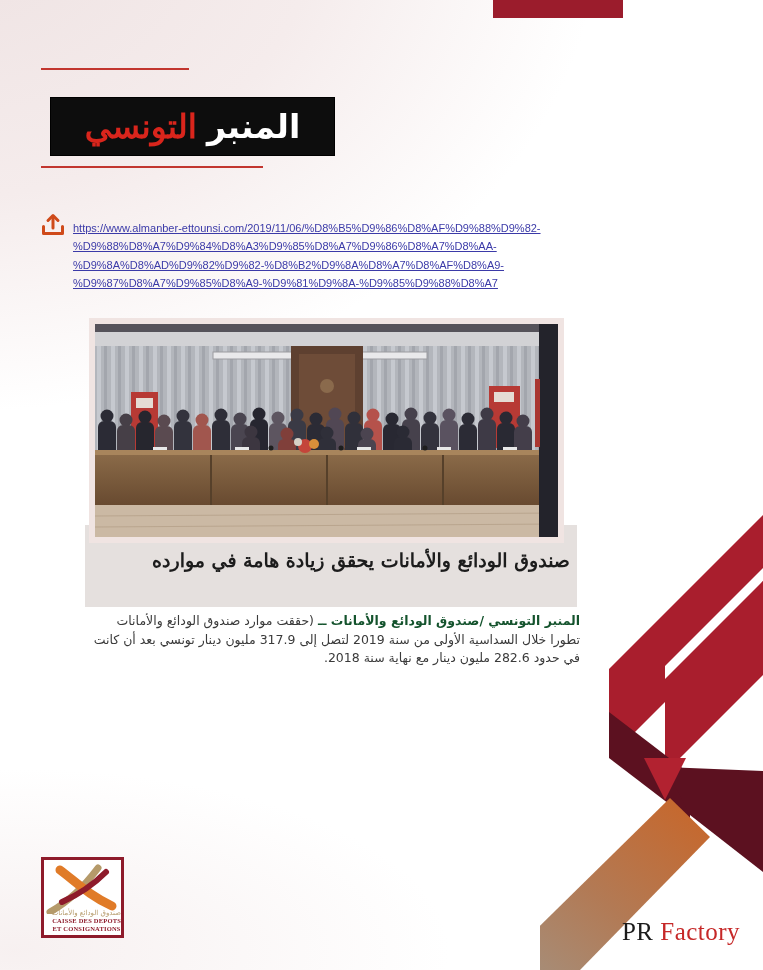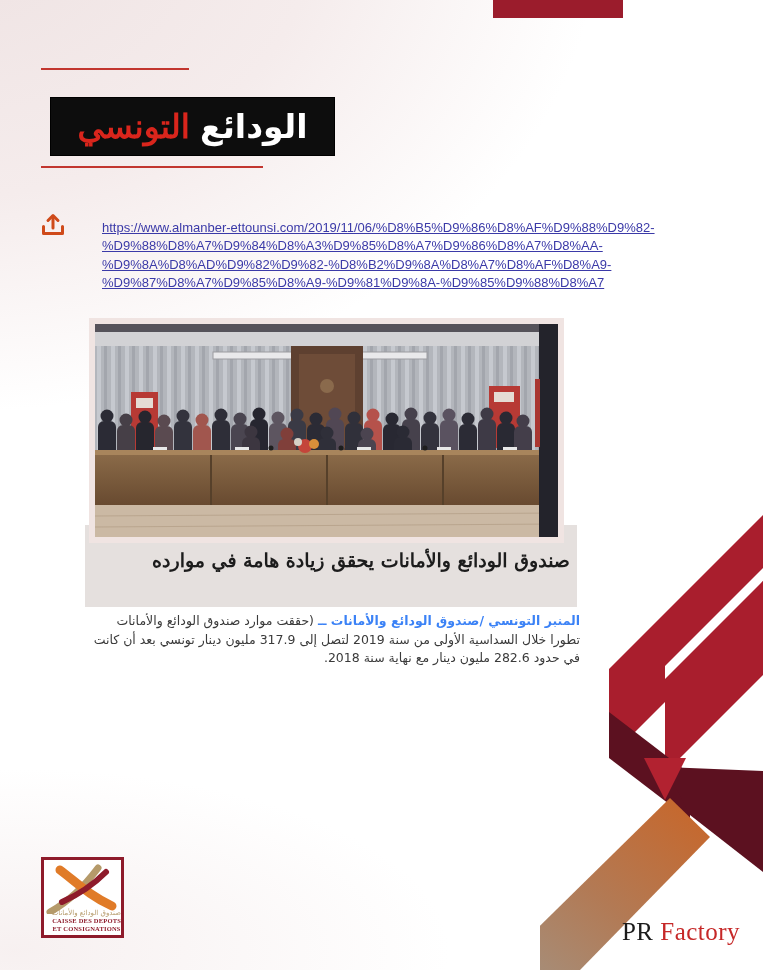--- a/index.html
+++ b/index.html
@@ -25,22 +25,22 @@
   .masthead{
     left:50px;top:97px;width:283px;height:57px;background:#0d0d0d;
     display:flex;align-items:center;justify-content:center;
     direction:rtl;gap:10px;
     border:1px solid #000;
   }
   .masthead .w{color:#ffffff;font-weight:900;font-size:33px;font-family:"DejaVu Sans", sans-serif;}
   .masthead .r{color:#d9251c;font-weight:900;font-size:33px;font-family:Liberation Sans, sans-serif;}
   .share-ic{left:40px;top:212px;width:26px;height:26px;}
   .article-link{
-    left:102px;top:219px;width:586px;display:block;
-    color:#3b3aa8;font-size:13px;line-height:18.4px;
+    left:73px;top:219px;width:586px;display:block;
+    color:#3b3aa8;font-size:11px;line-height:18.4px;
     text-decoration:underline;word-break:break-all;
   }
   .article-link span{display:block;}
   .photo-frame{
     left:89px;top:318px;width:475px;height:225px;background:#f0e4e2;
     box-sizing:border-box;padding:6px;
   }
   .photo-frame svg{display:block;}
   .headline-panel{
     left:85px;top:525px;width:492px;height:82px;background:#e5e0de;
@@ -51,21 +51,21 @@
     font-family:"DejaVu Serif", serif;
     font-weight:700;font-size:19px;color:#1c1c1c;
   }
   .body-text{
     left:88px;top:612px;width:492px;
     direction:rtl;text-align:right;
     font-size:12.5px;line-height:1.48;color:#3a3a3a;
     font-family:"DejaVu Sans", sans-serif;
   }
   .body-text p{margin:0 0 14px 0;}
-  .body-text .lead{font-weight:700;color:#3b82f6;}
+  .body-text .lead{font-weight:700;color:#14532d;}
   .ribbon{left:540px;top:515px;width:223px;height:455px;}
   .pr-brand{
     left:616px;top:918px;width:130px;text-align:center;
     font-family:"Liberation Serif", serif;font-size:25px;letter-spacing:.5px;
   }
   .pr-brand .pr{color:#1c1c1c;}
   .pr-brand .factory{color:#c62828;}
   .cdc-logo{
     left:41px;top:857px;width:83px;height:81px;background:#ffffff;
     border:3px solid #8e1b2b;box-sizing:border-box;
@@ -86,21 +86,21 @@
 <body>
 
 <div class="abs bg-wash"></div>
 
 <div class="abs top-ribbon"></div>
 
 <div class="abs red-line-1"></div>
 <div class="abs red-line-2"></div>
 
 <div class="abs masthead">
-  <span class="w">الودائع</span>
+  <span class="w">المنبر</span>
   <span class="r">التونسي</span>
 </div>
 
 <div class="abs share-ic">
   <svg width="26" height="26" viewBox="0 0 26 26">
     <g fill="none" stroke="#cf4a1a" stroke-width="3" stroke-linecap="round" stroke-linejoin="round">
       <path d="M3.5 14.5 v7 h19 v-7"></path>
       <path d="M13 16 V4.5"></path>
       <path d="M8 8.5 L13 3.5 L18 8.5"></path>
     </g>

